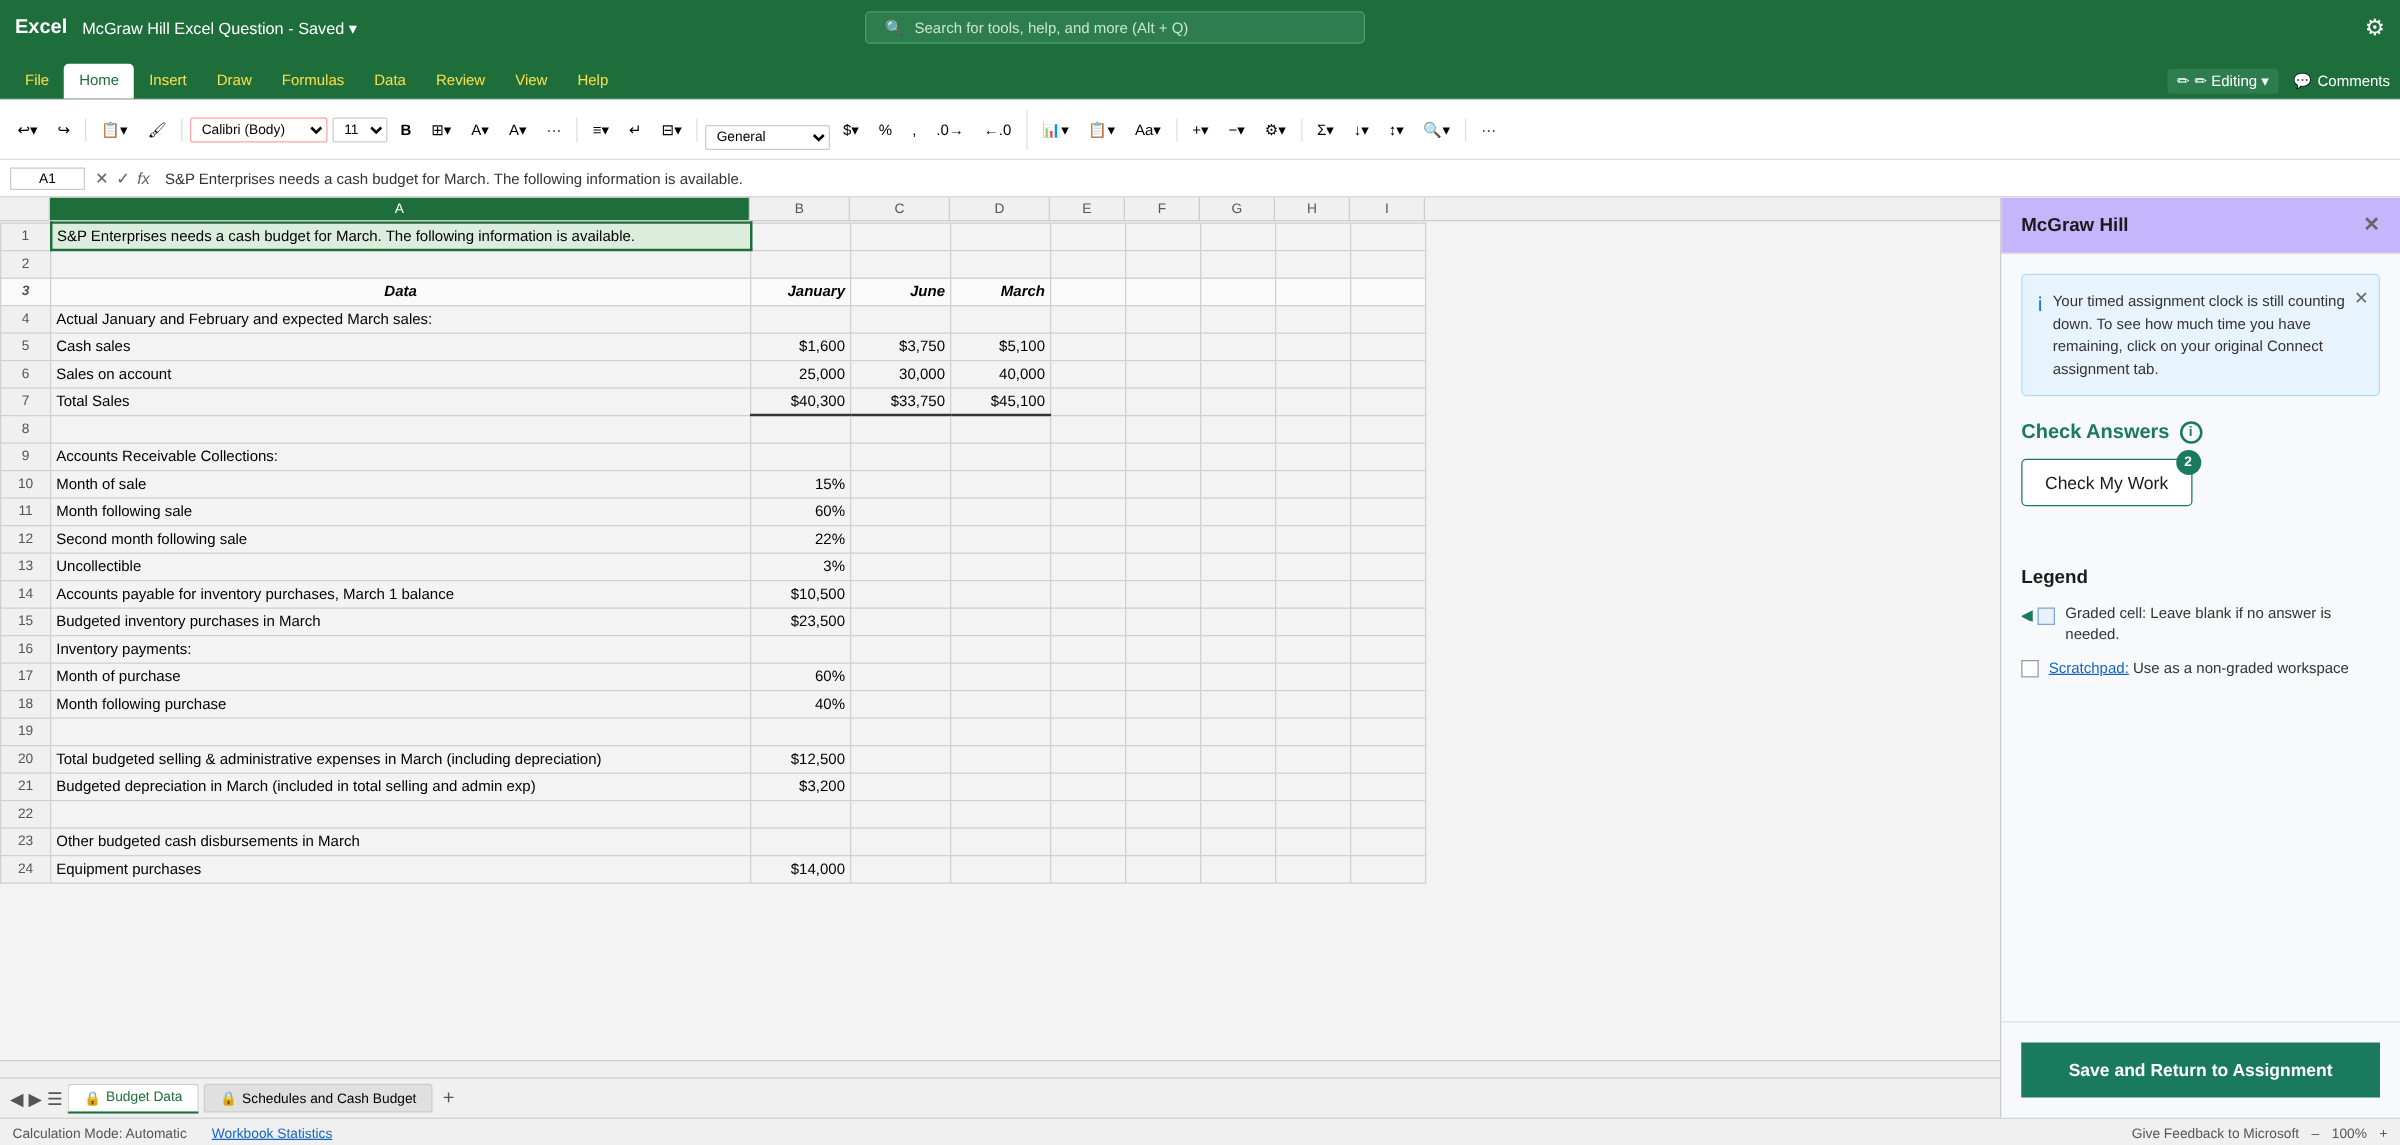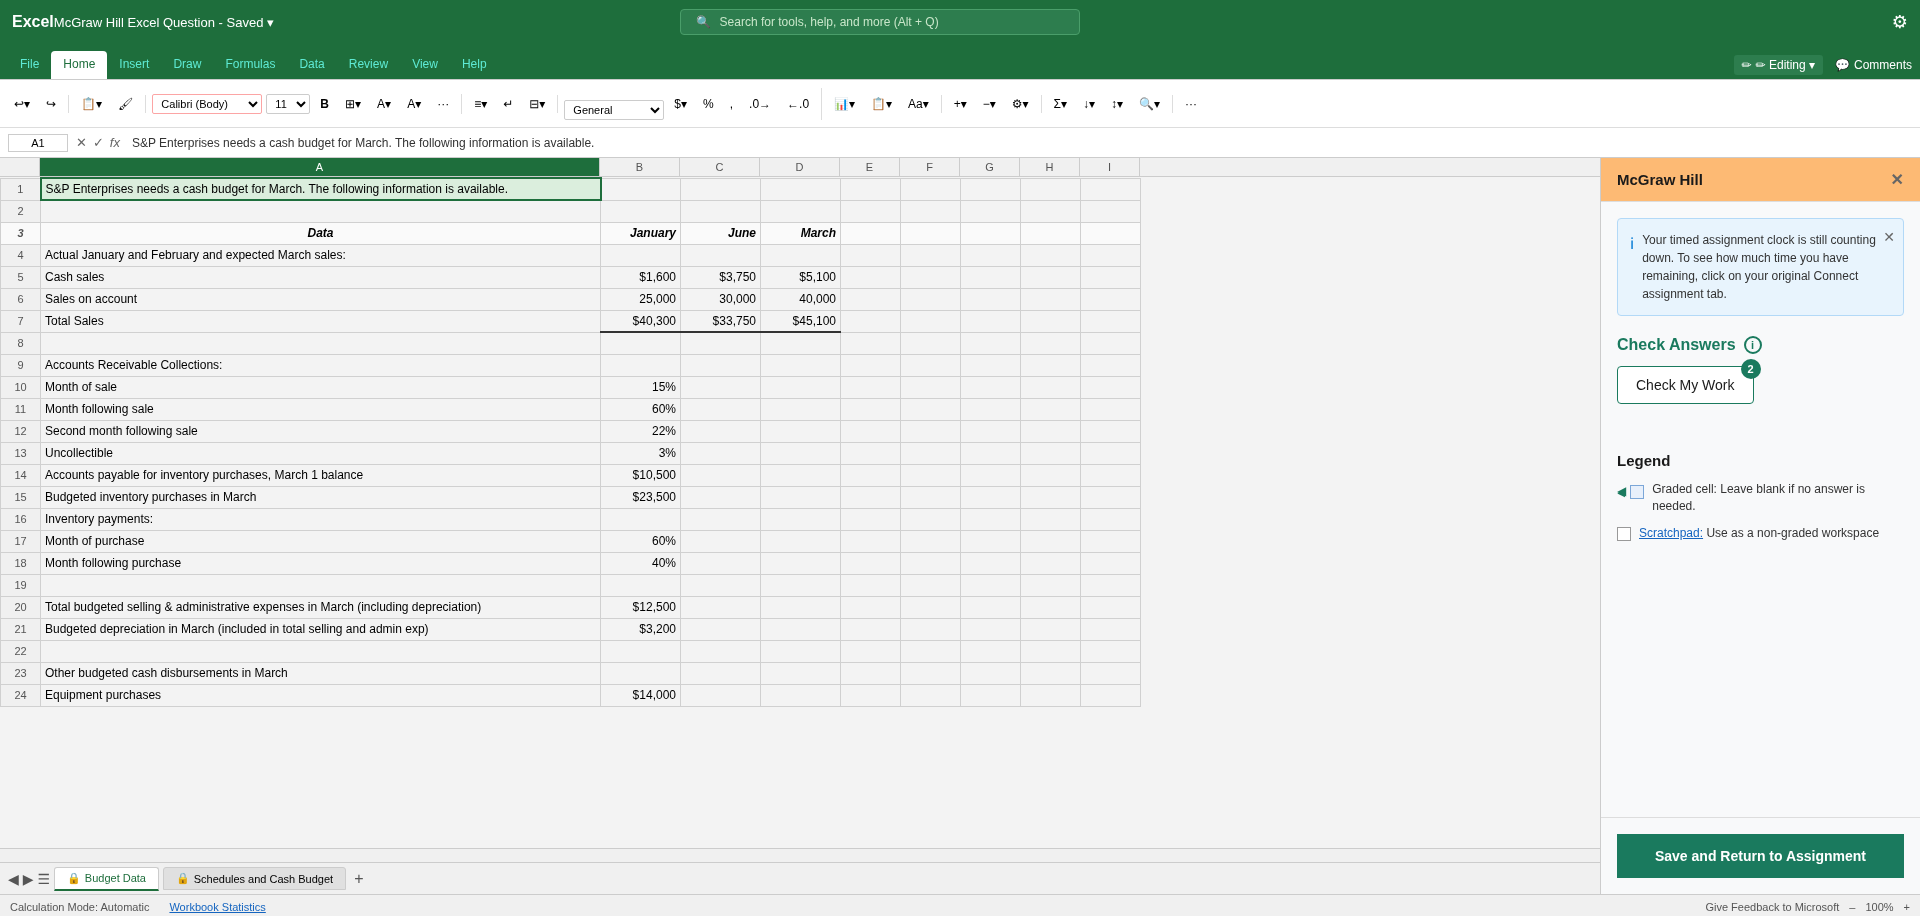--- a/index.html
+++ b/index.html
@@ -6,20 +6,21 @@
     body { font-family: 'Segoe UI', Arial, sans-serif; font-size: 12px; background: #f3f3f3; overflow: hidden; }
 
     
     #title-bar {
       background: #1e6e3c;
       color: white;
       height: 44px;
       display: flex;
       align-items: center;
       padding: 0 12px;
+      gap: 12px;
     }
     #excel-logo {
       font-weight: bold;
       font-size: 16px;
       color: white;
     }
     #doc-title {
       font-size: 13px;
       color: white;
     }
@@ -42,21 +43,21 @@
     #ribbon-tabs {
       background: #1e6e3c;
       display: flex;
       align-items: flex-end;
       padding: 0 8px;
       height: 36px;
       border-bottom: 1px solid #ccc;
     }
     .tab-item {
       padding: 6px 12px;
-      color: #5eead4;
+      color: #fde047;
       font-size: 12px;
       cursor: pointer;
       border-bottom: 2px solid transparent;
     }
     .tab-item.active {
       background: white;
       color: #1e6e3c;
       border-radius: 4px 4px 0 0;
       border-bottom: 2px solid white;
     }
@@ -311,21 +312,21 @@
     #right-panel {
       width: 320px;
       min-width: 320px;
       background: #f8f9fa;
       border-left: 1px solid #ccc;
       display: flex;
       flex-direction: column;
       overflow-y: auto;
     }
     #panel-header {
-      background: #fdba74;
+      background: #c4b5fd;
       padding: 12px 16px;
       border-bottom: 1px solid #ddd;
       display: flex;
       align-items: center;
       justify-content: space-between;
       font-weight: bold;
       font-size: 15px;
       color: #1a1a1a;
       text-align: center;
     }

